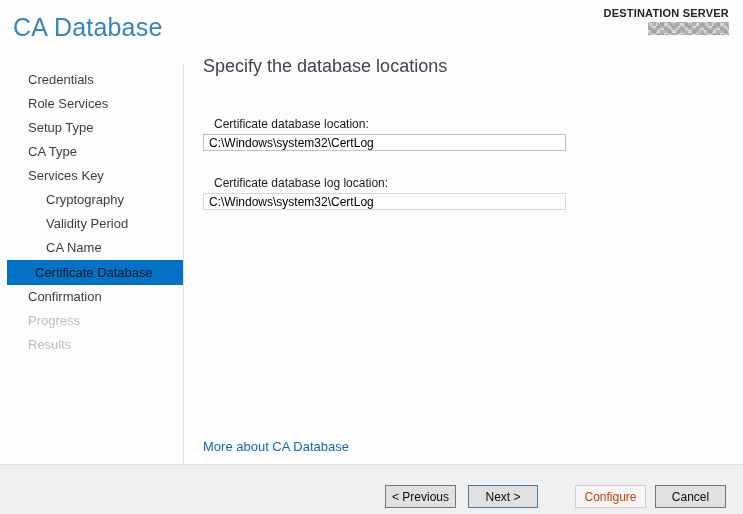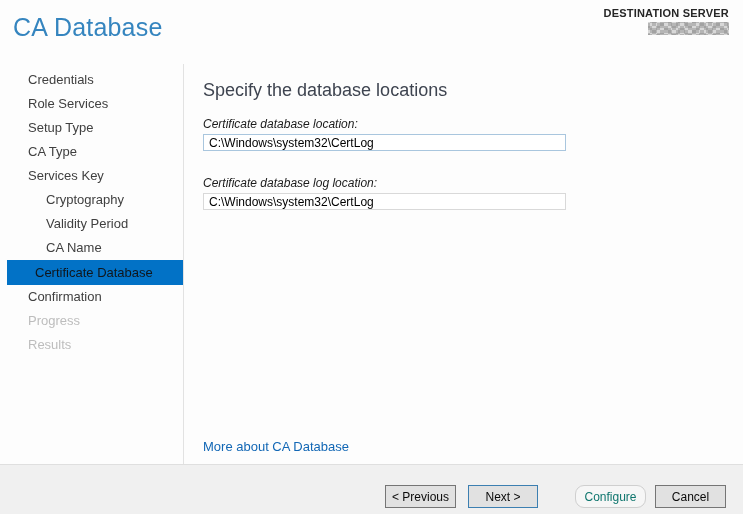--- a/index.html
+++ b/index.html
@@ -46,24 +46,24 @@
     margin-left: 7px; height: 25px; line-height: 25px;
     background: #0272c6; color: #10161c;
   }
   .vsep {
     position: absolute; left: 183px; top: 64px; width: 1px; height: 400px;
     background: #e2e2e2;
   }
 
   
   .heading {
-    position: absolute; left: 203px; top: 80px;
+    position: absolute; left: 203px; top: 56px;
     font-size: 18px; font-weight: 300; color: #3e4450;
   }
-  .field-label { position: absolute; left: 203px; font-size: 12px; color: #1b1b1b; font-style: italic; }
+  .field-label { position: absolute; left: 214px; font-size: 12px; color: #1b1b1b; }
   .field-label.l1 { top: 117px; }
   .field-label.l2 { top: 176px; }
   .text-input {
     position: absolute; left: 203px; width: 363px; height: 17px;
     background: #ffffff; font-family: "Liberation Sans", sans-serif;
     font-size: 12px; color: #000; padding: 0 5px;
     border: 1px solid #d9d9d9; outline: none;
   }
   .text-input.i1 { top: 134px; border-color: #a9c6de; }
   .text-input.i2 { top: 193px; }
@@ -78,21 +78,21 @@
     background: #f0f0f0; border-top: 1px solid #dfdfdf;
   }
   .btn {
     position: absolute; top: 20px; height: 23px;
     background: #e1e1e1; border: 1px solid #757575;
     font-family: "Liberation Sans", sans-serif;
     font-size: 12px; color: #0a0a0a; cursor: pointer;
   }
   .btn-previous  { left: 385px; width: 71px; }
   .btn-next      { left: 468px; width: 70px; border-color: #3c7fb1; }
-  .btn-configure { left: 575px; width: 71px; background: #f6f6f6; border-color: #cfcfcf; color: #0f766e; cursor: default; border-radius: 9px; }
+  .btn-configure { left: 575px; width: 71px; background: #f6f6f6; border-color: #cfcfcf; color: #c2410c; cursor: default; }
   .btn-cancel    { left: 655px; width: 71px; }
 </style>
 </head>
 <body>
 
 <div class="wizard">
 
   <h1 class="title">CA Database</h1>
 
   <div class="dest">

